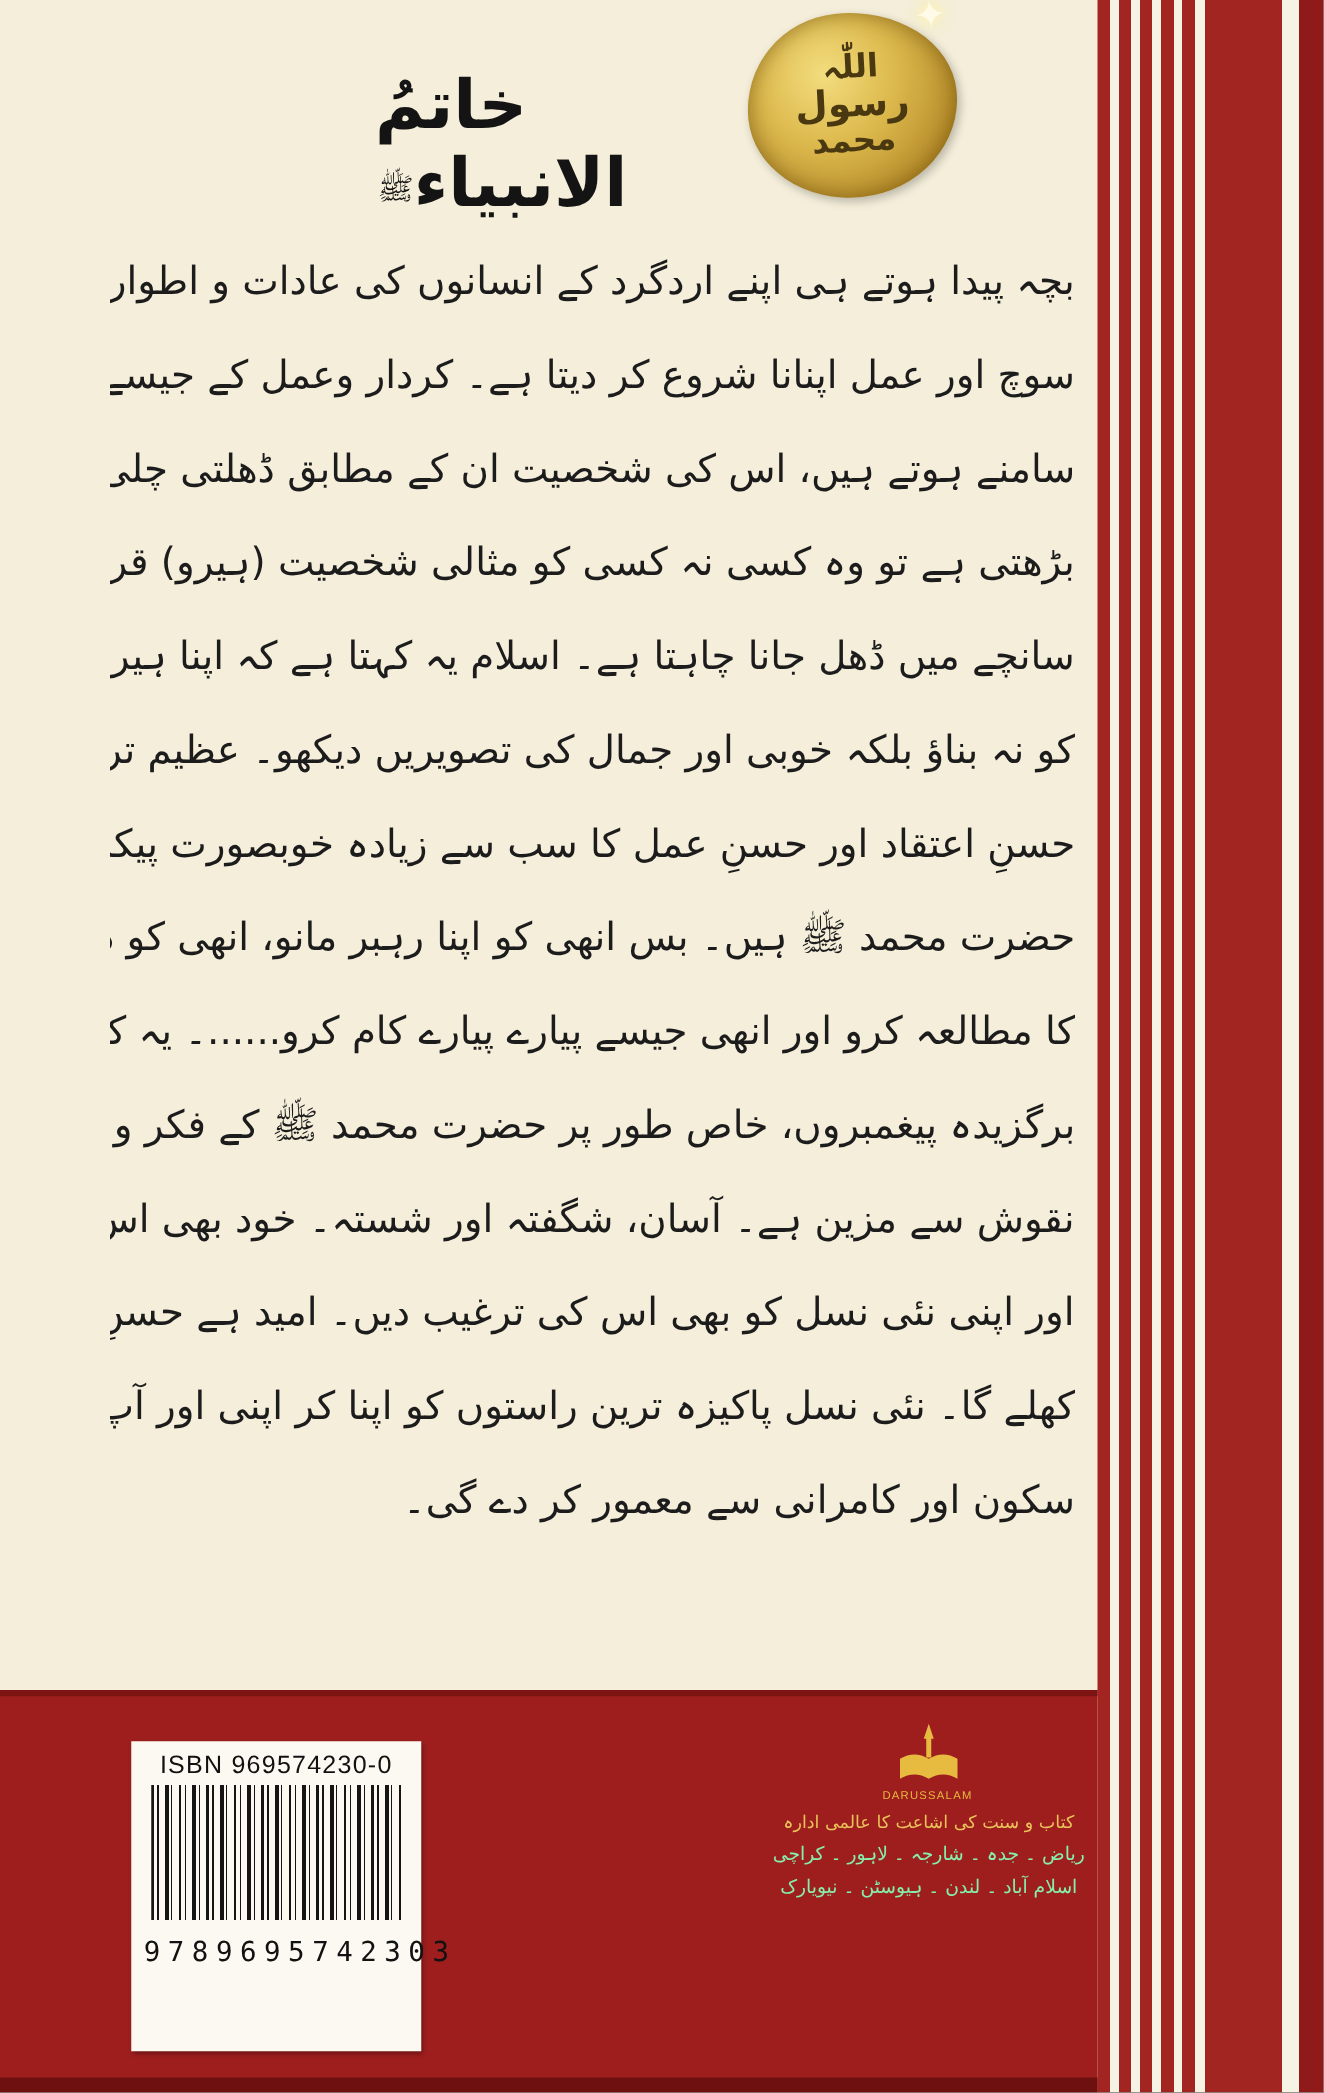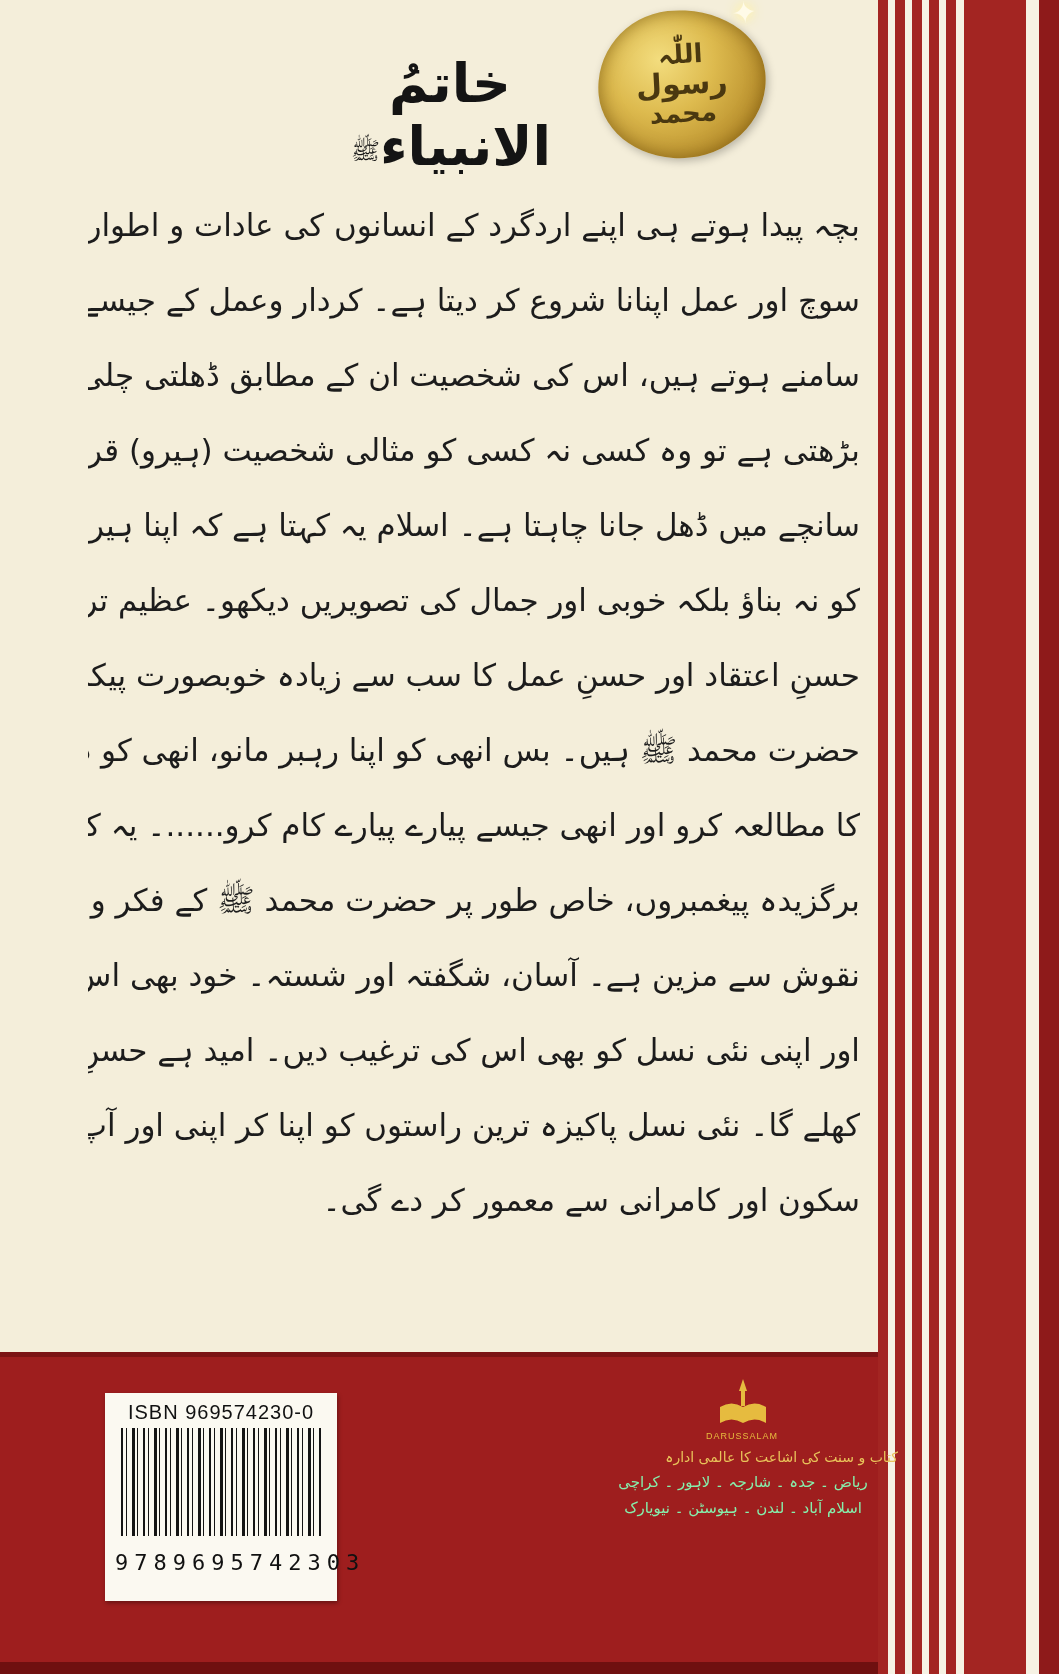--- a/index.html
+++ b/index.html
@@ -37,21 +37,21 @@
   .seal-text .s2{ font-size:30px; font-weight:bold; }
   .seal-text .s3{ font-size:26px; font-weight:bold; }
   .sparkle{
     position:absolute; top:-8px; right:2px; font-size:30px; color:#fffbe8;
     text-shadow:0 0 8px #fff7c0, 0 0 14px #ffe98a;
   }
 
   
   .title-wrap{
     position:absolute; left:300px; top:52px; width:300px;
-    text-align:center; color:#141414; direction:rtl;
+    text-align:left; color:#141414; direction:rtl;
   }
   .title-text{ font-size:54px; font-weight:bold; letter-spacing:-1px; }
   .honorific{ font-size:24px; vertical-align:super; margin-left:2px; }
 
   
   .body-text{
     position:absolute; left:88px; top:188px; width:772px;
     direction:rtl; color:#1c1c1c;
   }
   .body-text .line{
@@ -66,21 +66,21 @@
     position:absolute; left:0; top:1352px; width:878px; height:322px;
     background:#9e1e1e; border-top:5px solid #7c1414;
   }
   .footer-band::after{
     content:""; position:absolute; left:0; bottom:0; width:100%; height:12px;
     background:#6f1010;
   }
 
   
   .barcode-box{
-    position:absolute; left:105px; top:36px; width:232px; height:208px;
+    position:absolute; left:105px; top:36px; width:232px; height:248px;
     background:#fbf9f1; padding:8px 10px 4px; text-align:center;
     box-shadow:1px 2px 4px rgba(0,0,0,.35);
   }
   .isbn-label{
     font-family:"Liberation Sans", sans-serif; font-size:20px; color:#111;
     letter-spacing:1px; margin-bottom:4px;
   }
   .bars{
     height:108px; margin:0 6px;
     background:repeating-linear-gradient(90deg,
@@ -102,21 +102,21 @@
   .pub-row{ display:flex; direction:rtl; align-items:flex-start; justify-content:center; gap:10px; }
   .pub-emblem{ width:70px; text-align:center; }
   .pub-en{
     font-family:"Liberation Sans", sans-serif; font-size:9px; letter-spacing:1px;
     color:#e6bb3f; margin-top:-2px;
   }
   .pub-name{
     font-size:52px; font-weight:bold; line-height:1.1;
     text-shadow:1px 1px 0 #6f1010;
   }
-  .pub-tagline{ font-size:14px; margin-top:8px; color:#e9c35a;text-align:right; }
+  .pub-tagline{ font-size:14px; margin-top:8px; color:#e9c35a; }
   .pub-cities{ font-size:15px; margin-top:8px; color:#86efac; }
 </style>
 </head>
 <body>
 
 <div class="page">
 
   <div class="stripe-band"></div>
 
   <div class="seal">

